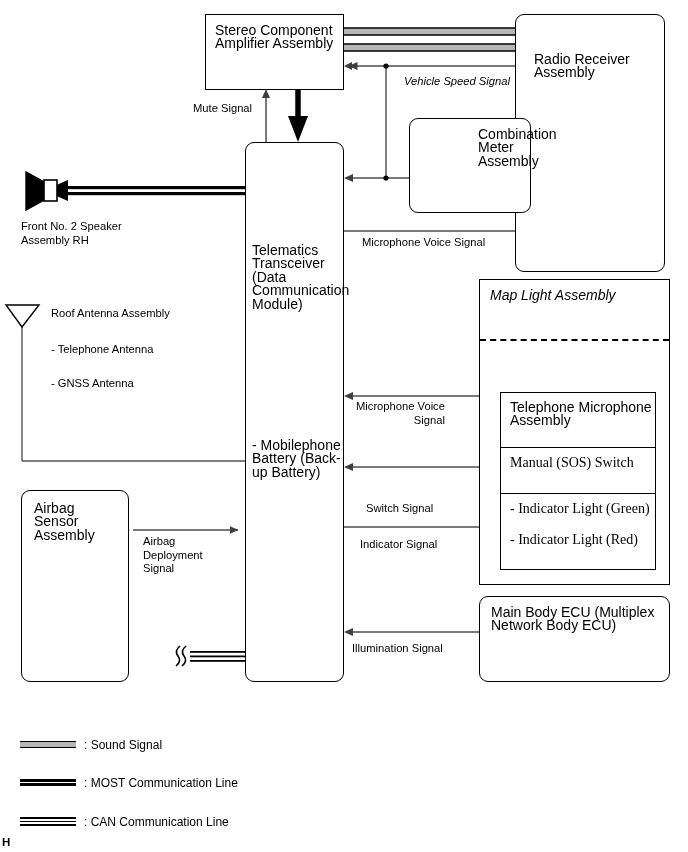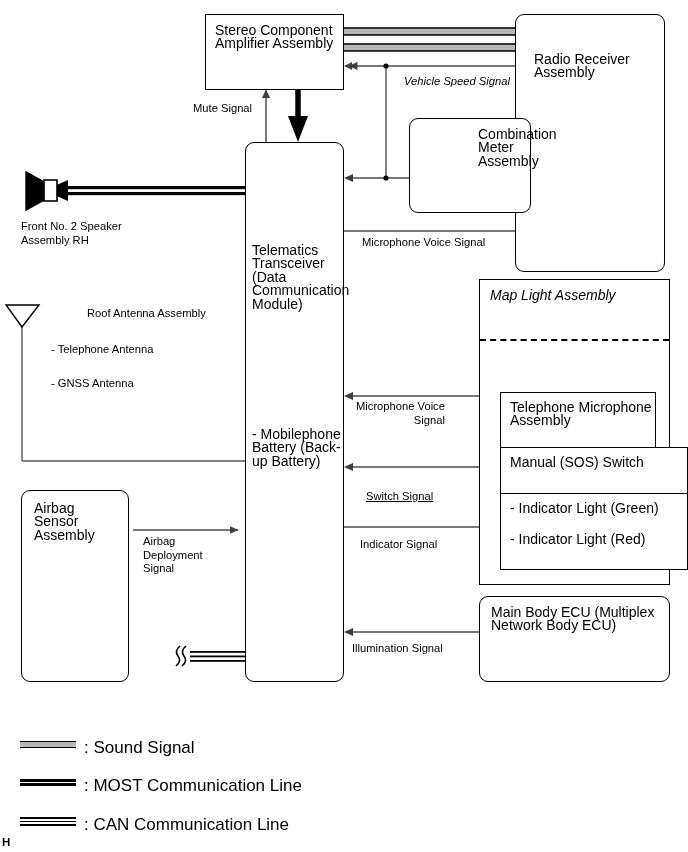--- a/index.html
+++ b/index.html
@@ -17,21 +17,21 @@
   .box-label{position:absolute;font-size:14px;line-height:13.4px;white-space:pre-line;}
 
   
   .txt{position:absolute;font-size:11.2px;line-height:13.6px;white-space:pre-line;}
 
   
   svg.lines{position:absolute;left:0;top:0;width:688px;height:852px;overflow:visible;}
 
   
   .legend-row{position:absolute;font-size:11.2px;}
-  .lg-text{position:absolute;left:84px;top:-7px;font-size:17px;white-space:nowrap;}
+  .lg-text{position:absolute;left:84px;top:-7px;font-size:12px;white-space:nowrap;}
   .sym-sound{position:absolute;left:20px;top:-4px;width:56px;height:7px;background:#b6b6b6;border-top:1.6px solid #000;border-bottom:1.6px solid #000;box-sizing:border-box;}
   .sym-most{position:absolute;left:20px;top:-4px;width:56px;height:7px;background:#000;box-sizing:border-box;}
   .sym-most::after{content:"";position:absolute;left:0;top:3px;width:56px;height:1.3px;background:#fff;}
   .sym-can{position:absolute;left:20px;top:-5px;width:56px;height:9px;}
   .sym-can i{position:absolute;left:0;width:56px;height:1.7px;background:#000;display:block;}
 
   .corner-h{position:absolute;left:2px;top:836px;font-size:11.5px;font-weight:bold;}
 </style>
 </head>
 <body>
@@ -159,70 +159,70 @@
     <div class="box-label" style="left:20px;top:9px;margin-left:48px;">Combination Meter
 Assembly</div>
   </div>
 
   <div class="box round" style="left:245px;top:142px;width:99px;height:540px;">
     <div class="box-label" style="left:6px;top:101px;">Telematics
 Transceiver
 (Data
 Communication
 Module)</div>
-    <div class="box-label" style="left:6px;top:285px;">- Mobilephone
+    <div class="box-label" style="left:6px;top:296px;">- Mobilephone
 Battery (Back-
 up Battery)</div>
   </div>
 
   <div class="box thin" style="left:479px;top:279px;width:191px;height:306px;">
     <div class="box-label" style="left:10px;top:9px;font-style:italic;">Map Light Assembly</div>
     <div style="position:absolute;left:0;top:59px;width:100%;border-top:2px dashed #000;"></div>
   </div>
 
   <div class="box" style="left:500px;top:357px;width:156px;height:78px;margin-top:35px;">
     <div class="box-label" style="left:9px;top:8px;">Telephone Microphone
 Assembly</div>
   </div>
 
-  <div class="box" style="left:500px;top:447px;width:188px;height:123px;">
+  <div class="box" style="left:500px;top:447px;width:156px;height:123px;font-family:Liberation Serif, serif;">
     <div class="box-label" style="left:9px;top:8px;">Manual (SOS) Switch</div>
     <div style="position:absolute;left:0;top:45px;width:100%;border-top:1.6px solid #000;"></div>
     <div class="box-label" style="left:9px;top:54px;">- Indicator Light (Green)</div>
     <div class="box-label" style="left:9px;top:85px;">- Indicator Light (Red)</div>
   </div>
 
   <div class="box round" style="left:479px;top:596px;width:191px;height:86px;">
     <div class="box-label" style="left:11px;top:9px;">Main Body ECU (Multiplex
 Network Body ECU)</div>
   </div>
 
   <div class="box round" style="left:21px;top:490px;width:108px;height:192px;">
     <div class="box-label" style="left:12px;top:11px;">Airbag
 Sensor
 Assembly</div>
   </div>
 
   <div class="txt" style="left:21px;top:220px;">Front No. 2 Speaker
 Assembly RH</div>
 
-  <div class="txt" style="left:51px;top:307px;margin-left:36px;">Roof Antenna Assembly</div>
+  <div class="txt" style="left:51px;top:307px;">Roof Antenna Assembly</div>
   <div class="txt" style="left:51px;top:343px;">- Telephone Antenna</div>
   <div class="txt" style="left:51px;top:377px;">- GNSS Antenna</div>
 
   <div class="txt" style="left:193px;top:102px;">Mute Signal</div>
 
   <div class="txt" style="left:404px;top:75px;font-style:italic;">Vehicle Speed Signal</div>
 
   <div class="txt" style="left:362px;top:236px;">Microphone Voice Signal</div>
 
   <div class="txt" style="left:356px;top:400px;text-align:right;">Microphone Voice
 Signal</div>
 
-  <div class="txt" style="left:366px;top:490px;text-decoration:underline;">Switch Signal</div>
+  <div class="txt" style="left:366px;top:502px;">Switch Signal</div>
 
   <div class="txt" style="left:360px;top:538px;">Indicator Signal</div>
 
   <div class="txt" style="left:352px;top:642px;">Illumination Signal</div>
 
   <div class="txt" style="left:143px;top:535px;">Airbag
 Deployment
 Signal</div>
 
   <div class="legend-row" style="left:0px;top:745px;width:400px;height:14px;">

